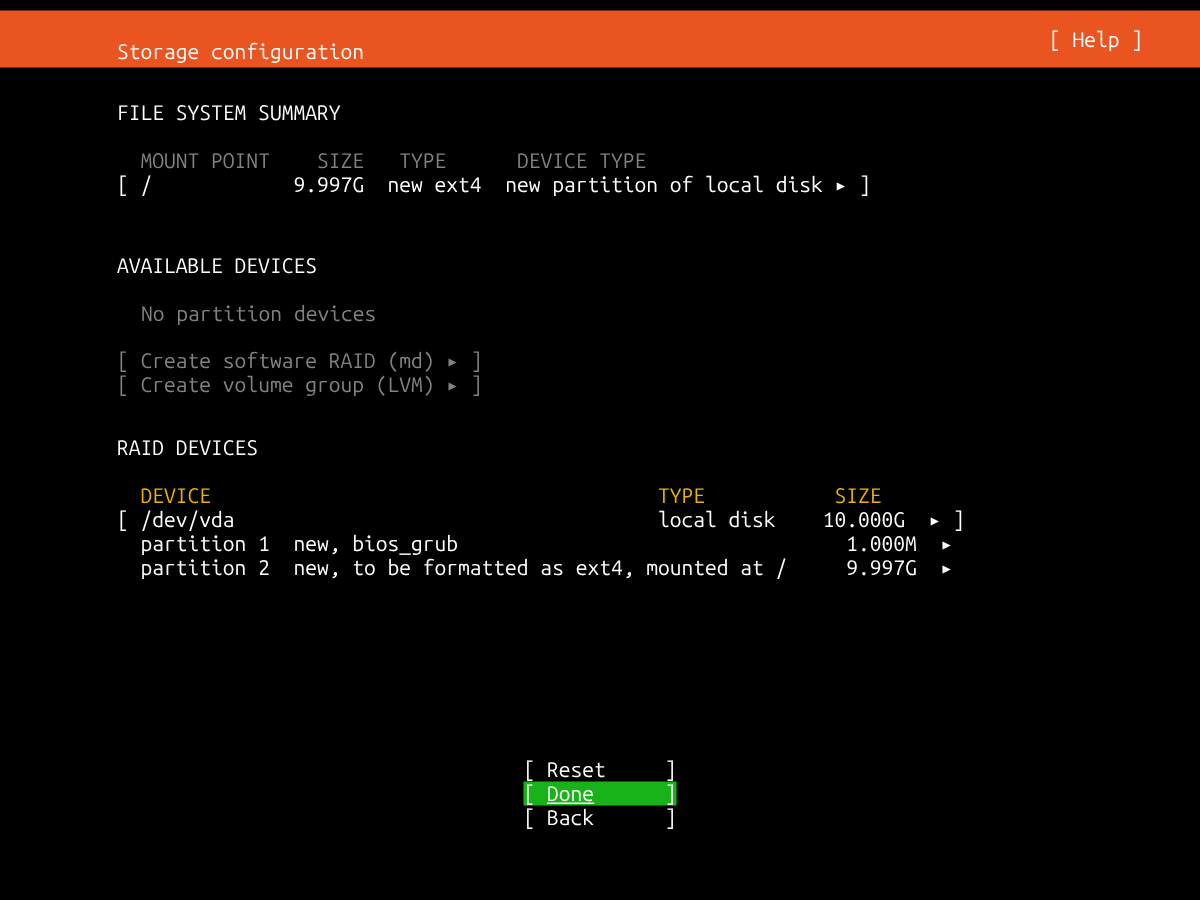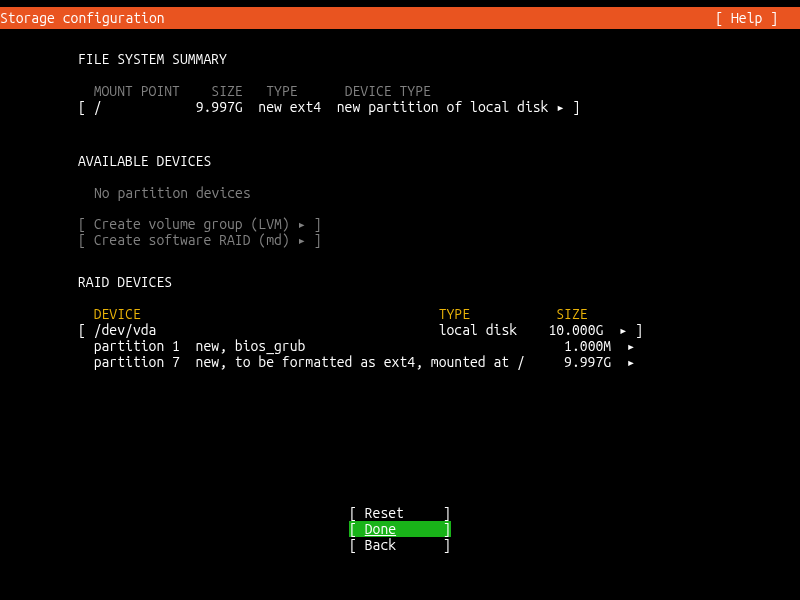--- a/index.html
+++ b/index.html
@@ -20,23 +20,25 @@
     .header-bar {
       background: #e95420;
       color: #ffffff;
       padding: 3px 0;
       display: flex;
       justify-content: space-between;
       align-items: center;
       margin-top: 7px;
     }
     .header-title {
+      padding-left: 78px;
+      margin-top: 16px;
     }
     .header-help {
-      padding-right: 22px;
+      padding-right: 38px;
     }
     .content {
       padding: 22px 0 0 78px;
       color: #ffffff;
     }
     .section-title {
       color: #ffffff;
       margin-bottom: 16px;
     }
     .dim {
@@ -111,30 +113,30 @@
 
   <div class="section">
     <div class="section-title">FILE SYSTEM SUMMARY</div>
     <div class="fs-header dim">  <span>MOUNT POINT</span>    <span>SIZE</span>   <span>TYPE</span>      <span>DEVICE TYPE</span></div>
     <div class="fs-row">[ <span>/</span>            <span>9.997G</span>  <span>new ext4</span>  <span>new partition of local disk</span> <span class="arrow">▸</span> ]</div>
   </div>
 
   <div class="available-section">
     <div class="section-title">AVAILABLE DEVICES</div>
     <div class="no-devices">No partition devices</div>
+    <div class="create-option">[ <span>Create software RAID (md)</span> <span class="arrow">▸</span> ]</div>
     <div class="create-option">[ <span>Create volume group (LVM)</span> <span class="arrow">▸</span> ]</div>
-    <div class="create-option">[ <span>Create software RAID (md)</span> <span class="arrow">▸</span> ]</div>
   </div>
 
   <div class="used-section">
     <div class="section-title">RAID DEVICES</div>
     <div class="used-header dim">  <span>DEVICE</span>                                      <span>TYPE</span>           <span>SIZE</span></div>
     <div class="used-row">[ <span>/dev/vda</span>                                    <span>local disk</span>    <span>10.000G</span>  <span class="arrow">▸</span> ]</div>
     <div class="used-row">  <span>partition 1  new, bios_grub</span>                                 <span>1.000M</span>  <span class="arrow">▸</span></div>
-    <div class="used-row">  <span>partition 7  new, to be formatted as ext4, mounted at /</span>     <span>9.997G</span>  <span class="arrow">▸</span></div>
+    <div class="used-row">  <span>partition 2  new, to be formatted as ext4, mounted at /</span>     <span>9.997G</span>  <span class="arrow">▸</span></div>
   </div>
 
 </div>
 
 <div class="buttons">
   <div class="button-row">[ <span>Reset</span>     ]</div>
   <div class="button-row"><span class="button-selected">[ <span class="button-text">Done</span>      ]</span></div>
   <div class="button-row">[ <span>Back</span>      ]</div>
 </div>
 

